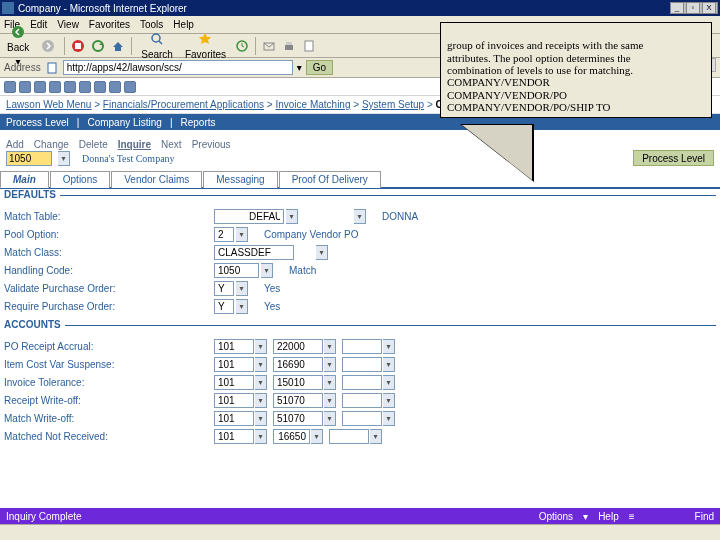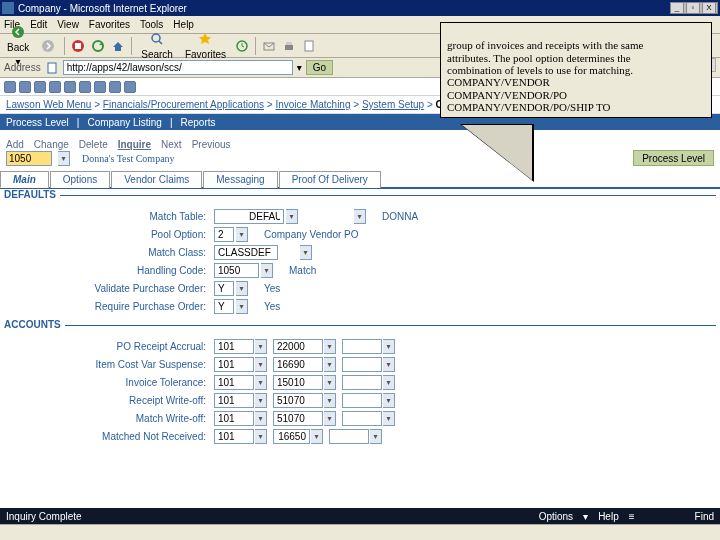--- a/index.html
+++ b/index.html
@@ -45,27 +45,27 @@
 
   .formtabs { display:flex; border-bottom:1px solid #2b5e9c; margin: 0 0; font-size:10px;}
   .ftab { padding:2px 12px; border:1px solid #999; border-bottom:none; background:#fff; color:#2b5e9c; margin-right:1px; position:relative; top:1px;}
   .ftab.active { font-style:italic; font-weight:bold; border-bottom:1px solid #fff;}
 
   .form-area { border-top:1px solid #2b5e9c; padding: 4px; font-size:10px; color:#2b5e9c;}
   .section-bar { border-top:1px solid #2b5e9c; margin: 2px 0 4px; position:relative; height:8px;}
   .section-title { position:absolute; left:0; top:-7px; background:#fff; padding-right:4px; font-weight:bold; color:#2b5e9c; font-size:10px;}
 
   .frow { display:flex; align-items:center; height:18px; }
-  .flabel { width: 210px; text-align:right; padding-right:8px; color:#2b5e9c; }
+  .flabel { width: 210px; text-align:left; padding-right:8px; color:#2b5e9c; }
   .finput { height:15px; border:1px solid #7f9db9; font-size:10px; padding:0 3px; background:#fff; margin-right:2px;}
   .acct-input { width:40px; height:15px; border:1px solid #7f9db9; font-size:10px; padding:0 3px; margin-right:1px;}
   .drop { width:12px; height:15px; display:inline-block; border:1px solid #7f9db9; border-left:none; background:#e3e9f3; text-align:center; line-height:13px; font-size:8px; color:#555; margin-right:6px;}
   .fval { color:#2b5e9c; margin-left:10px;}
 
-  .statusbar { position:absolute; bottom:16px; left:0; right:0; background:#0f172a; color:#fff; font-size:10px; height:16px; display:flex; align-items:center; padding:0 6px;}
+  .statusbar { position:absolute; bottom:16px; left:0; right:0; background:#6d28d9; color:#fff; font-size:10px; height:16px; display:flex; align-items:center; padding:0 6px;}
   .statusbar .right { margin-left:auto; display:flex; gap:10px; align-items:center;}
   .ie-status { position:absolute; bottom:0; left:0; right:0; height:16px; background:#ece9d8; border-top:1px solid #aca899;}
 
   
   .callout { position:absolute; top:22px; right:8px; width:272px; background:#ece9d8; border:1px solid #000; padding:4px 6px; font-family:'Times New Roman',serif; font-size:11px; color:#000; line-height:1.12; z-index:50;}
   .callout-tail { position:absolute; top:125px; left:462px; width:0; height:0; border-top:55px solid #d6d3c4; border-left:70px solid transparent; z-index:49;}
   .callout-tail-border { position:absolute; top:124px; left:460px; width:0; height:0; border-top:58px solid #000; border-left:74px solid transparent; z-index:48;}
 
   .win-ctrl { position:absolute; top:2px; right:4px; display:flex; gap:2px; z-index:55;}
   .win-ctrl .ie-sysbtn { background:#dadada; }
@@ -247,21 +247,21 @@
     <span class="fval">DONNA</span>
   </div>
   <div class="frow">
     <div class="flabel">Pool Option:</div>
     <input class="finput" style="width: 20px;" value="2">
     <span class="drop">▾</span>
     <span class="fval">Company Vendor PO</span>
   </div>
   <div class="frow">
     <div class="flabel">Match Class:</div>
-    <input class="finput" style="width: 64px;" value="CLASSDEF">
+    <input class="finput" style="width: 80px;" value="CLASSDEF">
     <span style="width:20px"></span>
       <span class="drop">▾</span>
   </div>
   <div class="frow">
     <div class="flabel">Handling Code:</div>
     <input class="finput" style="width: 45px;" value="1050">
     <span class="drop">▾</span>
     <span class="fval">Match</span>
   </div>
   <div class="frow">

